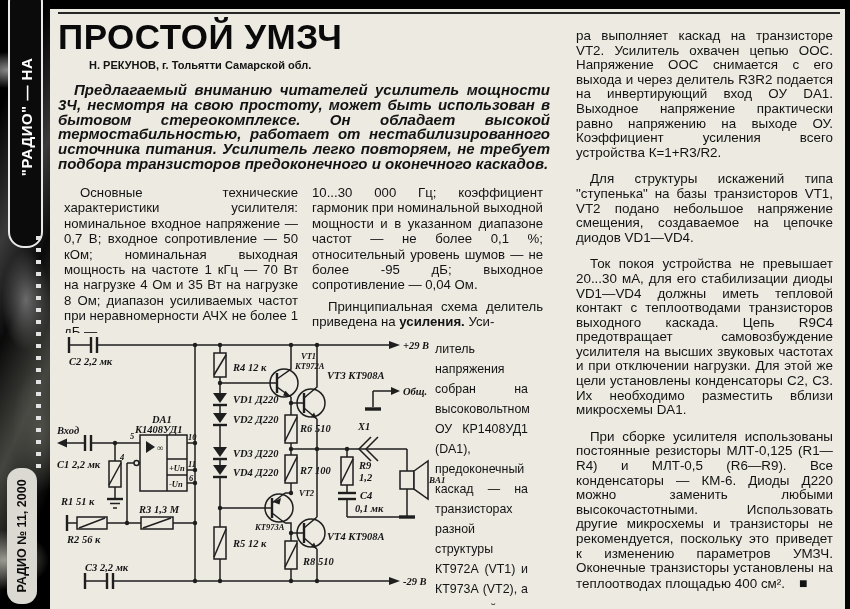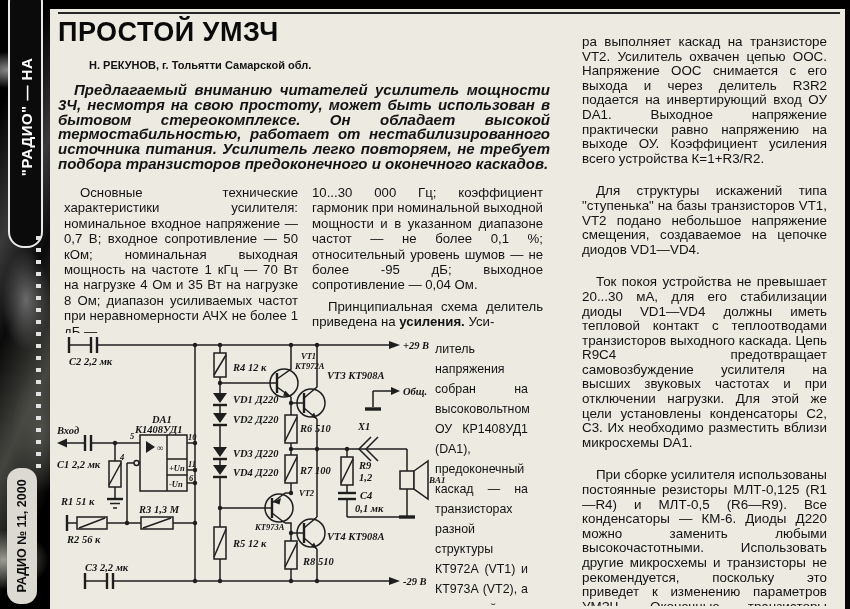--- a/index.html
+++ b/index.html
@@ -20,34 +20,34 @@
   .dotline{position:absolute;left:36px;top:236px;width:5px;height:232px;
     background:repeating-linear-gradient(to bottom,#e3e3e3 0 4px,rgba(0,0,0,0) 4px 12px);}
   .pill-bottom{position:absolute;left:7px;top:468px;width:30px;height:136px;background:#dcd9d2;
     border-radius:13px;}
   .pill-bottom .vtext{position:absolute;left:50%;top:50%;transform:translate(-50%,-50%) rotate(-90deg);
     white-space:nowrap;color:#0d0d0d;font-weight:700;font-size:12.5px;}
   
   .paper{position:absolute;left:50px;top:9px;width:800px;height:600px;box-sizing:border-box;
     background:#edeae2;color:#131313;border-right:5px solid #050505;}
   .toprule{position:absolute;left:8px;top:3px;width:782px;border-top:2px solid #262626;}
-  .title{position:absolute;left:8px;top:8px;font-size:27px;font-weight:700;letter-spacing:.5px;
+  .title{position:absolute;left:8px;top:8px;font-size:35px;font-weight:700;letter-spacing:.5px;
     color:#0a0a0a;white-space:nowrap;}
   .author{position:absolute;left:9px;top:50px;font-size:11px;font-weight:700;padding-left:30px;}
   .lede{position:absolute;left:8px;top:74px;width:492px;height:94px;overflow:hidden;
     font-size:15px;line-height:14.8px;font-weight:700;font-style:italic;text-align:justify;
     text-indent:16px;}
   .bodycol{position:absolute;font-size:13.2px;line-height:15.4px;text-align:justify;overflow:hidden;}
   .bodycol p{margin:6px;}
   .col1{left:8px;top:170px;width:246px;height:154px;}
   .col2{left:256px;top:170px;width:243px;height:154px;}
   .indent{text-indent:16px;}
   .colnarrow{left:379px;top:324px;width:105px;height:272px;font-size:12.4px;line-height:20px;}
   .col3{left:514px;top:8px;width:281px;height:589px;font-size:13.4px;line-height:14.6px;}
-  .col3 p{text-indent:14px;margin:18px;}
+  .col3 p{text-indent:14px;margin:12px;}
   .col3 p.noindent{text-indent:0;}
   .endmark{font-size:14px;margin-left:14px;font-style:normal;}
   .bold{font-weight:700;}
   
   .schem{position:absolute;left:5px;top:322px;width:402px;height:276px;}
   .schem svg{display:block;}
   .w{stroke:#1e1e1e;stroke-width:1.5;fill:none;}
   .w2{stroke:#1e1e1e;stroke-width:2.4;fill:none;}
   .w3{stroke:#1e1e1e;stroke-width:3.4;fill:none;}
   .cmp{stroke:#1e1e1e;stroke-width:1.5;fill:#edeae2;}

